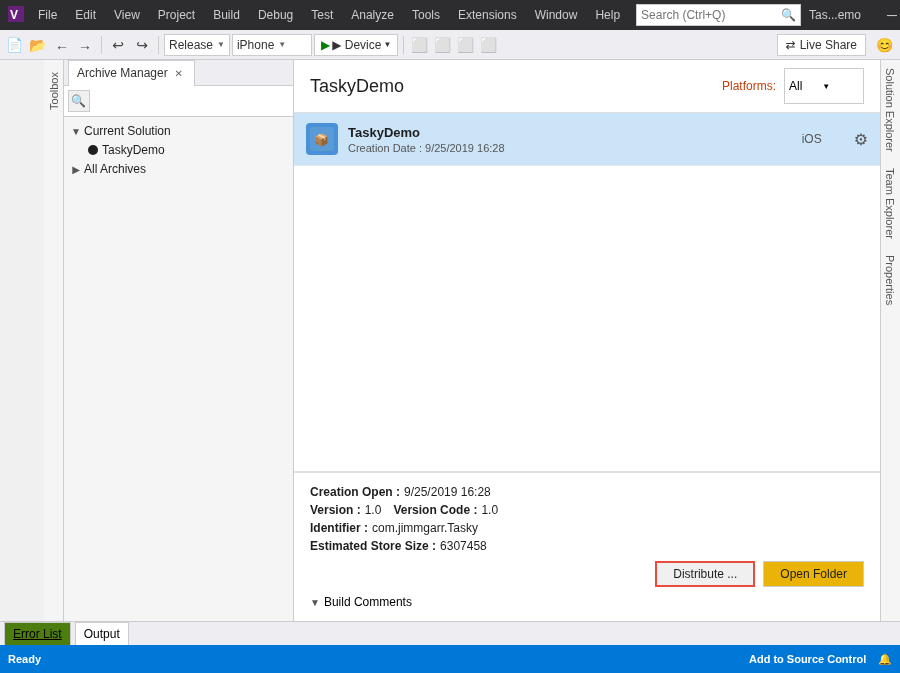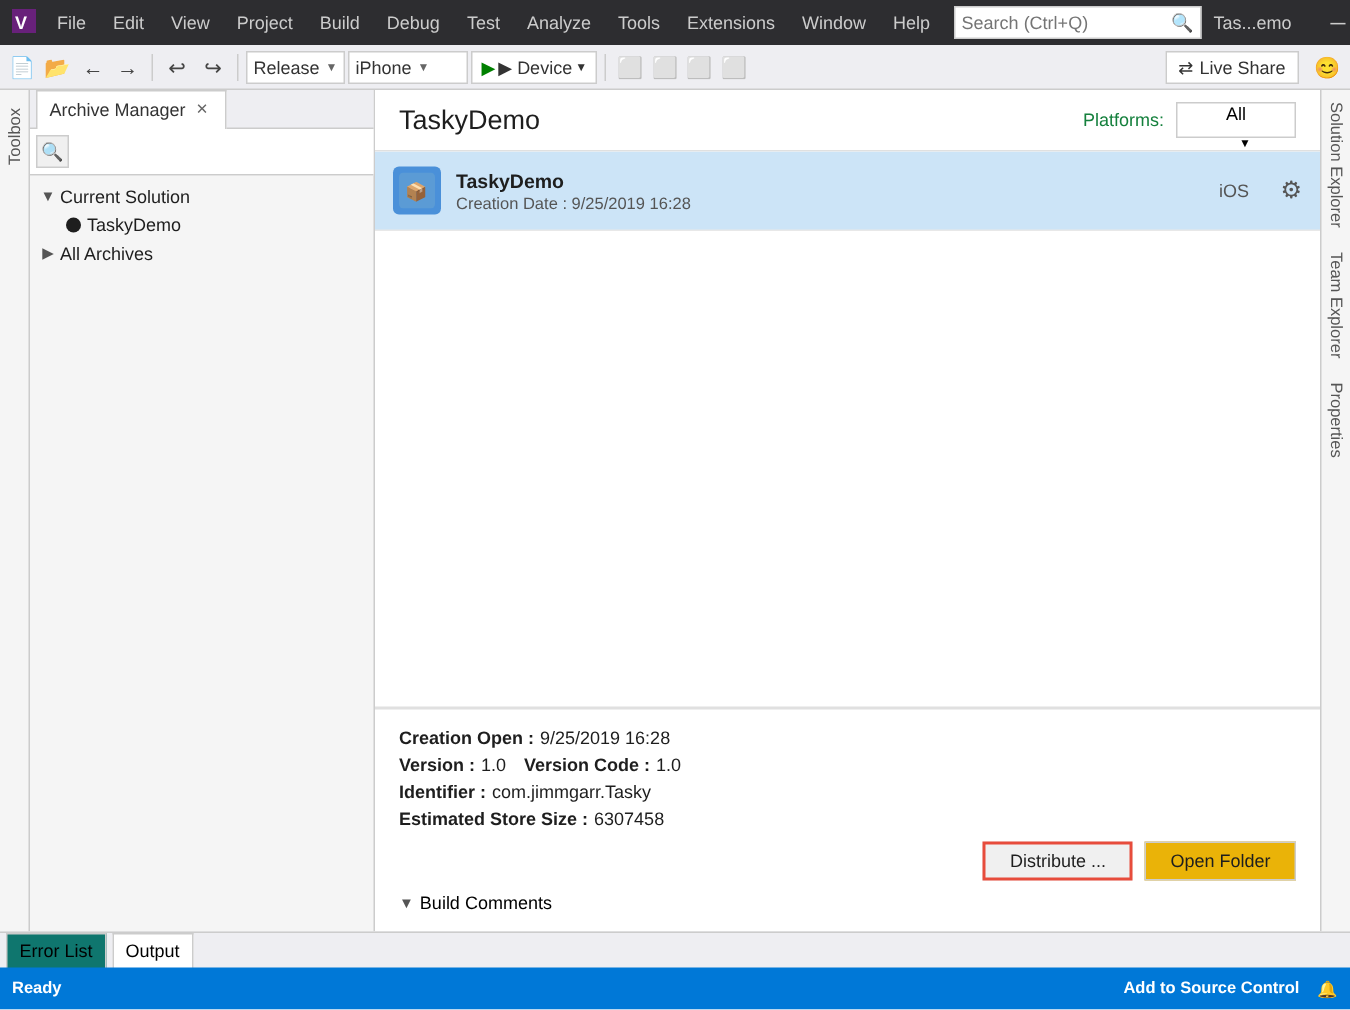--- a/index.html
+++ b/index.html
@@ -19,21 +19,21 @@
     .toolbar-separator { width: 1px; height: 18px; background: #ccc; margin: 0 3px; }
     .toolbar-dropdown { display: flex; align-items: center; height: 22px; border: 1px solid #ccc; background: #fff; padding: 0 4px; gap: 4px; cursor: pointer; font-size: 12px; color: #333; }
     .toolbar-dropdown .arrow { font-size: 8px; color: #666; }
     .toolbar-run { display: flex; align-items: center; gap: 2px; padding: 0 6px; height: 22px; border: 1px solid #ccc; background: #fff; cursor: pointer; font-size: 12px; color: #333; }
     .toolbar-icons { display: flex; gap: 1px; }
     .search-box { display: flex; align-items: center; border: 1px solid #ccc; background: #fff; height: 22px; padding: 0 4px; }
     .search-box input { border: none; outline: none; font-size: 12px; width: 150px; }
     .live-share-btn { display: flex; align-items: center; gap: 4px; padding: 0 8px; height: 22px; border: 1px solid #ccc; background: #fff; cursor: pointer; font-size: 12px; color: #333; }
 
     
-    .main-area { display: flex; flex: 1; overflow: hidden; }
+    .main-area { display: flex; flex: 1; overflow: hidden; padding-left: 44px; }
 
     
     .toolbox-strip { width: 20px; background: #f5f5f5; border-right: 1px solid #ccc; display: flex; flex-direction: column; align-items: center; padding-top: 4px; }
     .toolbox-label { writing-mode: vertical-rl; transform: rotate(180deg); font-size: 11px; color: #555; margin-top: 8px; cursor: pointer; }
 
     
     .archive-panel { width: 230px; background: #f5f5f5; border-right: 1px solid #ccc; display: flex; flex-direction: column; flex-shrink: 0; }
     .panel-tab-bar { display: flex; align-items: center; background: #eeeef2; border-bottom: 1px solid #ccc; height: 26px; padding: 0 4px; }
     .panel-tab { display: flex; align-items: center; gap: 4px; padding: 0 8px; height: 26px; background: #fff; border: 1px solid #ccc; border-bottom: none; font-size: 12px; color: #333; cursor: pointer; }
     .panel-tab-close { width: 14px; height: 14px; display: flex; align-items: center; justify-content: center; cursor: pointer; font-size: 10px; color: #666; }
@@ -44,31 +44,31 @@
     .tree-item { display: flex; align-items: center; padding: 2px 4px; cursor: pointer; }
     .tree-expand { width: 16px; height: 16px; display: flex; align-items: center; justify-content: center; font-size: 10px; color: #555; cursor: pointer; flex-shrink: 0; }
     .tree-label { font-size: 12px; color: #1e1e1e; }
     .tree-item-circle { width: 10px; height: 10px; border-radius: 50%; background: #1e1e1e; margin-right: 4px; flex-shrink: 0; }
 
     
     .content-area { flex: 1; display: flex; flex-direction: column; background: #fff; overflow: hidden; }
     .content-header { display: flex; align-items: center; justify-content: space-between; padding: 8px 16px; border-bottom: 1px solid #e0e0e0; flex-shrink: 0; }
     .content-title { font-size: 18px; color: #1e1e1e; font-weight: 400; }
     .platforms-row { display: flex; align-items: center; gap: 8px; }
-    .platforms-label { font-size: 12px; color: #15803d; }
-    .platforms-dropdown { display: flex; align-items: center; border: 1px solid #ccc; background: #fff; height: 24px; padding: 0 4px; gap: 8px; cursor: pointer; font-size: 12px; min-width: 80px; flex-direction: column; }
+    .platforms-label { font-size: 12px; color: #c2410c; }
+    .platforms-dropdown { display: flex; align-items: center; border: 1px solid #ccc; background: #fff; height: 36px; padding: 0 4px; gap: 8px; cursor: pointer; font-size: 12px; min-width: 80px; }
 
     
     .archive-list { flex: 1; overflow-y: auto; border-bottom: 1px solid #e0e0e0; }
     .archive-item { display: flex; align-items: center; padding: 10px 12px; border-bottom: 1px solid #e8e8e8; cursor: pointer; background: #cce4f7; }
     .archive-item-icon { width: 32px; height: 32px; background: #4a90d9; border-radius: 4px; display: flex; align-items: center; justify-content: center; margin-right: 10px; flex-shrink: 0; color: #fff; font-size: 10px; font-weight: bold; }
     .archive-item-info { flex: 1; }
     .archive-item-name { font-size: 13px; font-weight: 600; color: #1e1e1e; }
     .archive-item-meta { font-size: 11px; color: #555; margin-top: 2px; }
-    .archive-item-platform { font-size: 12px; color: #555; margin-right: 21px; }
+    .archive-item-platform { font-size: 12px; color: #555; margin-right: 32px; }
     .archive-item-gear { color: #555; font-size: 16px; cursor: pointer; }
 
     
     .details-panel { padding: 12px 16px; border-top: 1px solid #e0e0e0; flex-shrink: 0; }
     .details-row { display: flex; align-items: baseline; margin-bottom: 4px; font-size: 12px; color: #1e1e1e; }
     .details-label { font-weight: 600; color: #1e1e1e; margin-right: 4px; }
     .details-value { color: #1e1e1e; }
     .details-actions { display: flex; gap: 8px; justify-content: flex-end; margin-top: 8px; }
     .details-btn { padding: 4px 16px; border: 1px solid #ccc; background: #eab308; cursor: pointer; font-size: 12px; color: #1e1e1e; }
     .details-btn.primary { border: 2px solid #e74c3c; background: #f0f0f0; }
@@ -257,21 +257,21 @@
   </div>
 
   <div class="right-panels">
     <div class="right-panel-tab">Solution Explorer</div>
     <div class="right-panel-tab">Team Explorer</div>
     <div class="right-panel-tab">Properties</div>
   </div>
 </div>
 
 <div style="display:flex; background:#eeeef2; border-top:1px solid #ccc; height:24px; align-items:center; padding:0 4px; gap:4px; flex-shrink:0;">
-  <div style="padding:0 8px; height:24px; display:flex; align-items:center; border:1px solid #ccc; border-bottom:none; background:#0f766e; font-size:12px; cursor:pointer;">Error List</div>
+  <div style="padding:0 8px; height:24px; display:flex; align-items:center; border:1px solid #ccc; border-bottom:none; background:#4d7c0f; font-size:12px; cursor:pointer;text-decoration:underline;">Error List</div>
   <div style="padding:0 8px; height:24px; display:flex; align-items:center; border:1px solid #ccc; border-bottom:none; background:#fff; font-size:12px; cursor:pointer;">Output</div>
 </div>
 
 <div class="status-bar">
   <span>Ready</span>
   <div class="status-right">
     <span style="cursor:pointer;">Add to Source Control</span>
     <span style="cursor:pointer;">🔔</span>
   </div>
 </div>

